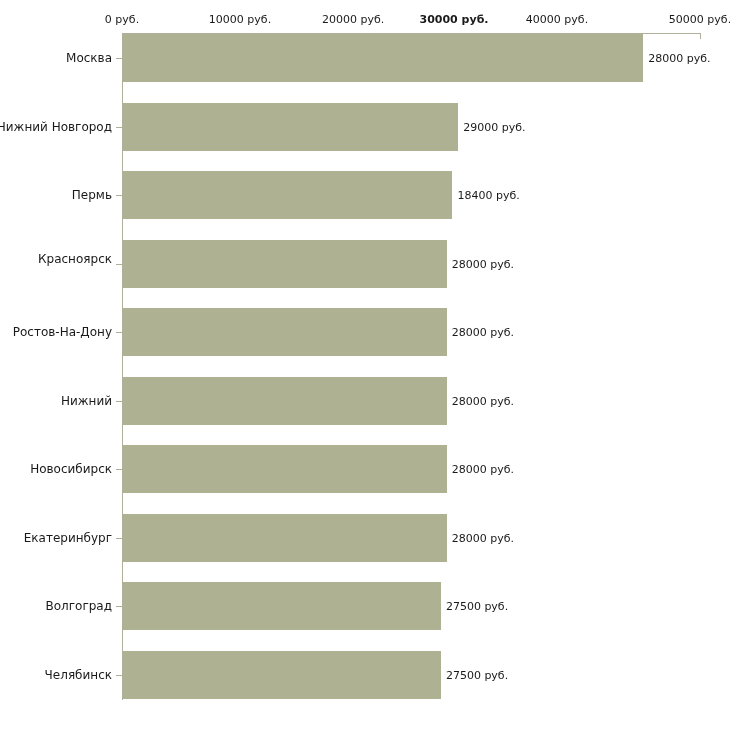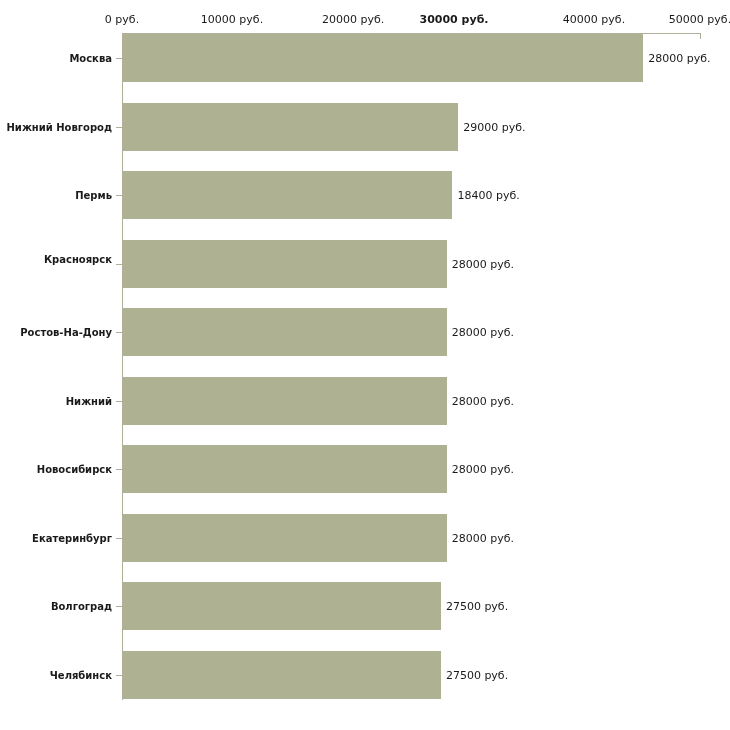--- a/index.html
+++ b/index.html
@@ -62,27 +62,26 @@
     position: absolute;
     left: 116px;
     width: 6px;
     height: 1px;
     background: #b0b09a;
   }
   .cat-label {
     position: absolute;
     right: 614px; 
     transform: translateY(-50%);
-    font-size: 10px;
+    font-size: 12px;
     line-height: 13px;
     white-space: nowrap;
     text-align: center;
     color: #1a1a1a;
     padding-right: 4px;
-    font-weight: bold;
   }
 
   
   .bar {
     position: absolute;
     left: 123px;
     height: 48px;
     background: #aeb292;
   }
   .bar-value {
@@ -99,27 +98,27 @@
 
 <div id="chart-root">
 
   <div class="axis-top-line"></div>
   <div class="axis-left-line"></div>
 
   <div id="xticks-layer">
       <div class="xtick" style="left: 122px;"></div>
       <div class="xtick-label" style="left: 122px;">0 руб.</div>
       <div class="xtick" style="left: 237.6px;"></div>
-      <div class="xtick-label" style="left: 232px;">10000 руб.</div>
+      <div class="xtick-label" style="left: 240px;">10000 руб.</div>
       <div class="xtick" style="left: 353.2px;"></div>
       <div class="xtick-label" style="left: 353.2px;">20000 руб.</div>
       <div class="xtick" style="left: 468.8px;"></div>
       <div class="xtick-label" style="left: 454px; font-weight: bold;">30000 руб.</div>
       <div class="xtick" style="left: 584.4px;"></div>
-      <div class="xtick-label" style="left: 594px; text-align: right;">40000 руб.</div>
+      <div class="xtick-label" style="left: 557px; text-align: right;">40000 руб.</div>
       <div class="xtick" style="left: 700px;"></div>
       <div class="xtick-label" style="left: 700px;">50000 руб.</div>
     </div>
 
   <div id="bars-layer">
       <div class="ytick" style="top: 58px;"></div>
       <div class="cat-label" style="top: 58px;">Москва</div>
       <div class="bar" title="Москва — 45000 руб." style="top: 34px; width: 520.2px; background: rgb(174, 178, 146);"></div>
       <div class="bar-value" style="left: 648.2px; top: 58px;">28000 руб.</div>
       <div class="ytick" style="top: 127px;"></div>

